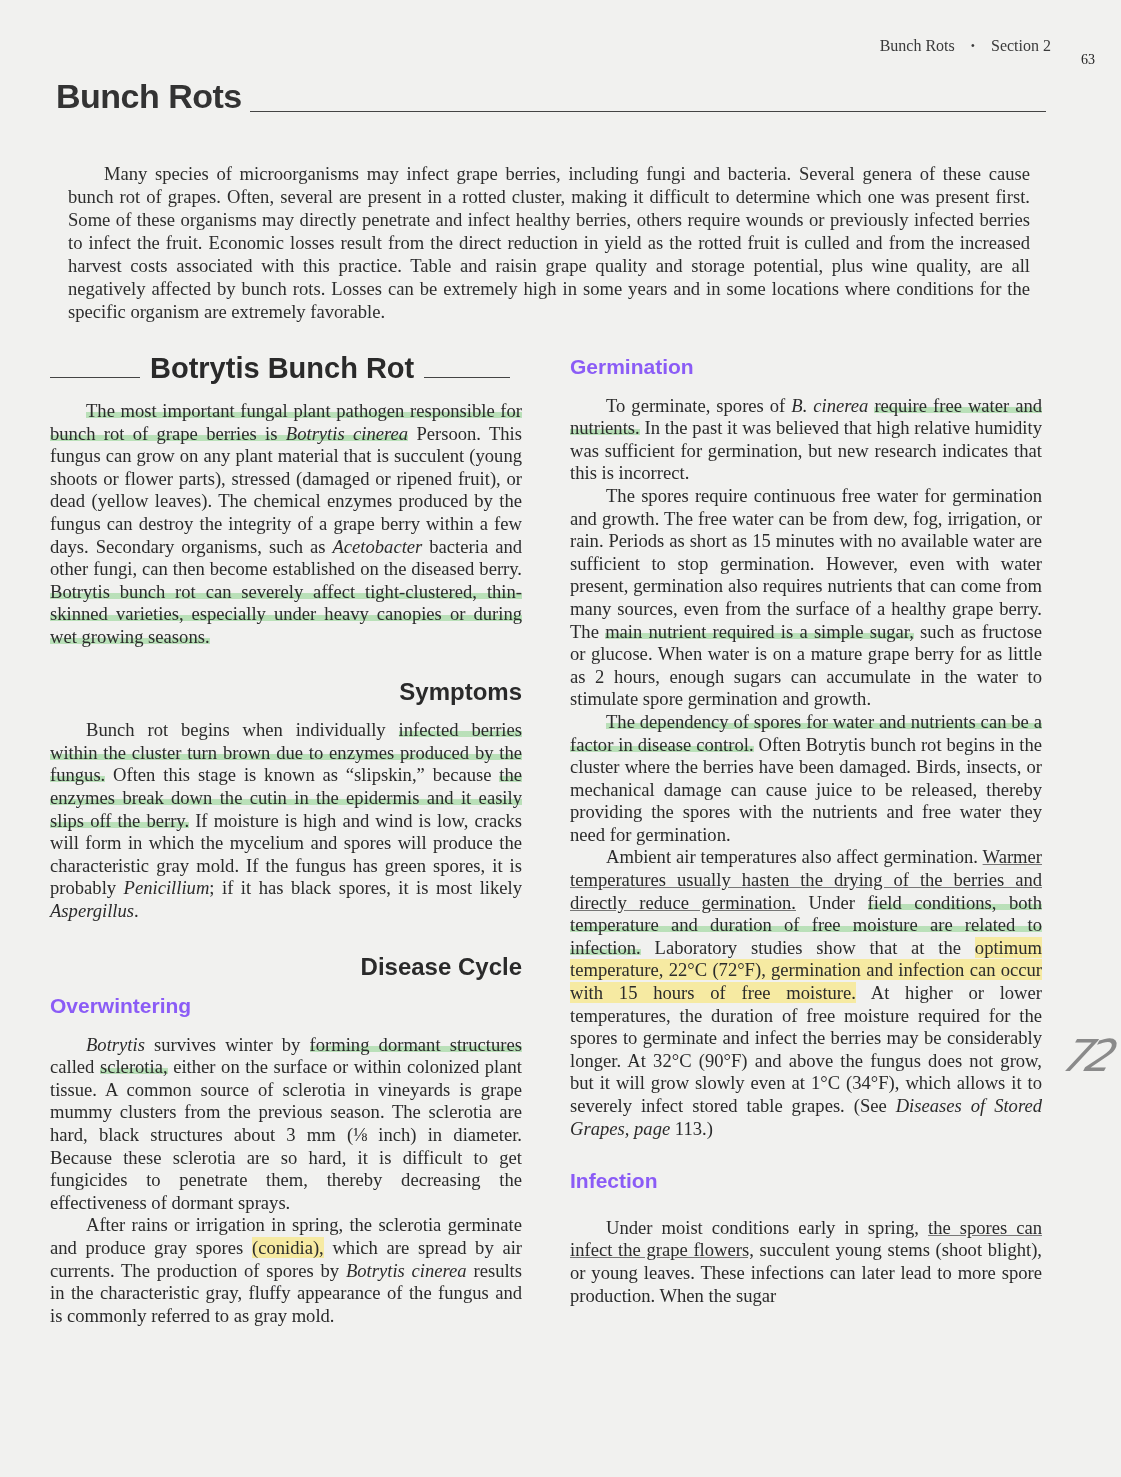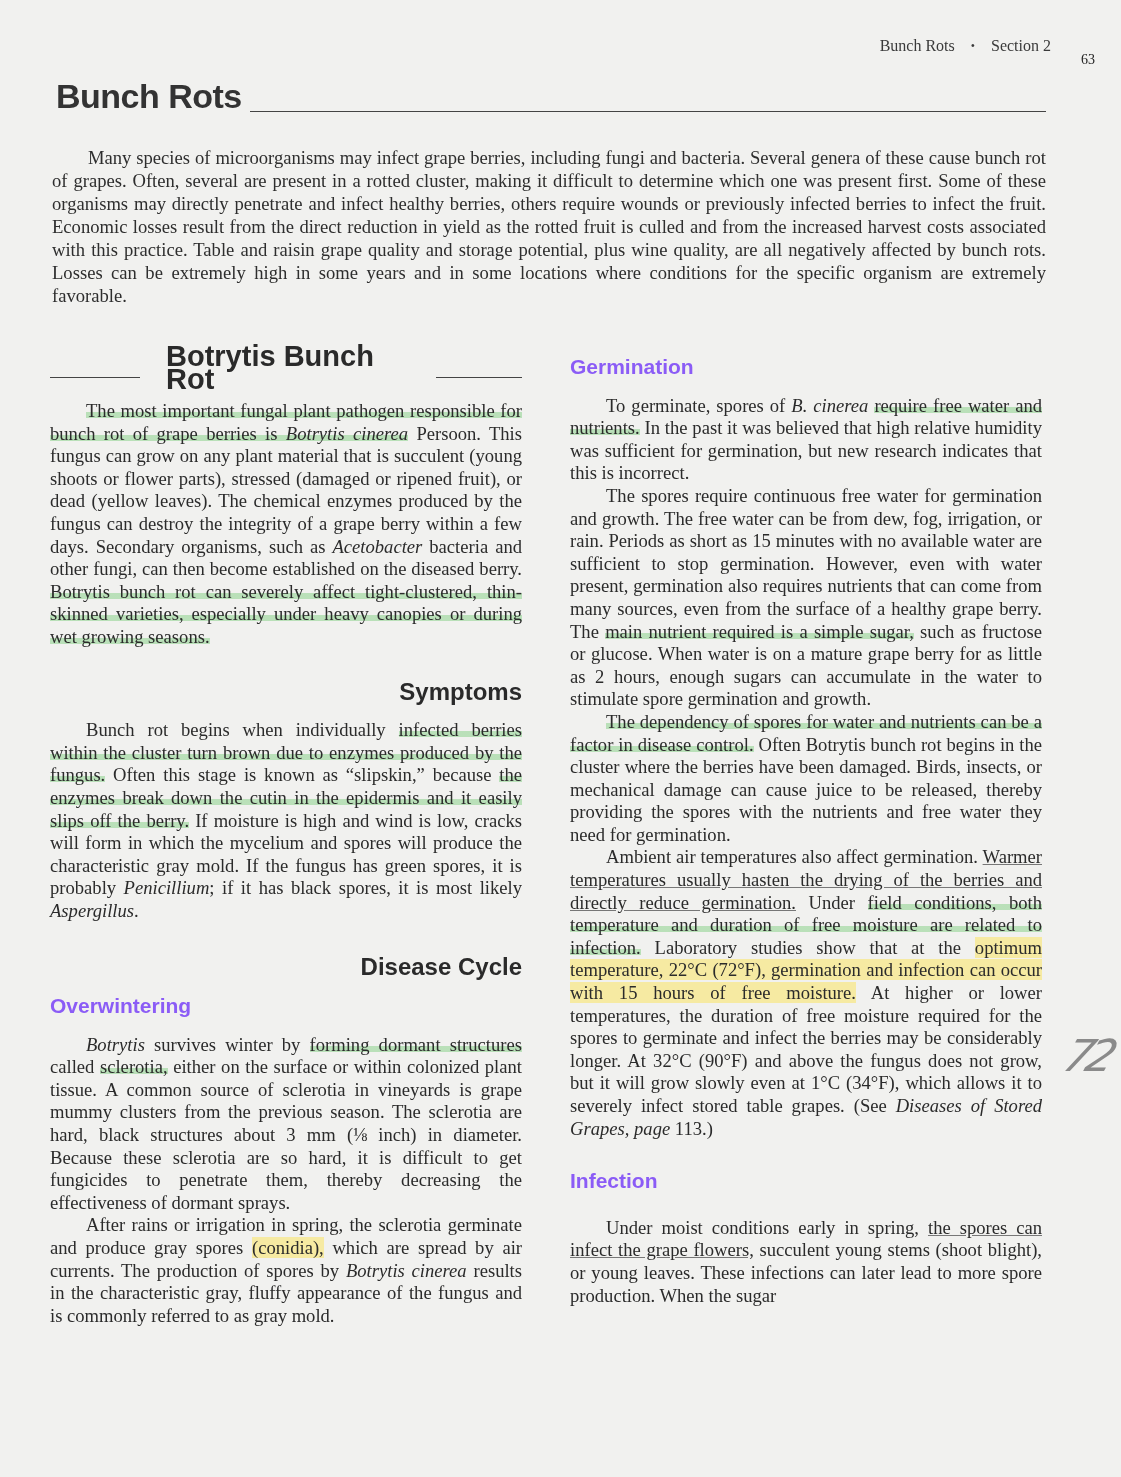--- a/index.html
+++ b/index.html
@@ -22,29 +22,29 @@
   .title-row h1 {
     margin: 0; font-family: "Liberation Sans", "DejaVu Sans", sans-serif;
     font-weight: bold; font-size: 34px; color: #333; letter-spacing: -0.5px; line-height: 40px;
   }
   .title-row .rule { flex: 1; height: 0; border-bottom: 1.5px solid #444; margin-left: 8px; margin-bottom: 4px; }
 
   .intro {
     position: absolute; left: 52px; top: 146px; width: 994px;
     font-size: 18.6px; line-height: 23px; text-align: justify; color: #2e2e2e;
   }
-  .intro p { margin: 0; text-indent: 36px; }
+  .intro p { margin: 16px; text-indent: 36px; }
 
   .col { position: absolute; width: 472px; font-size: 18.6px; line-height: 22.6px; }
   .col-left { left: 50px; top: 348px; }
   .col-right { left: 570px; top: 356px; }
 
   .sec-title {
     display: flex; align-items: center; font-family: "Liberation Sans","DejaVu Sans",sans-serif;
-    font-weight: bold; font-size: 29px; color: #2a2a2a; margin: 0 0 12px 0; height: 40px; gap: 16px;
+    font-weight: bold; font-size: 29px; color: #2a2a2a; margin: 0 0 12px 0; height: 40px;
   }
   .sec-title .line { flex: 1; border-bottom: 1.5px solid #444; margin-top: 18px; }
   .sec-title .line.l { flex: 0 0 90px; margin-right: 10px; }
   .sec-title .line.r { flex: 0 0 86px; margin-left: 10px; }
 
   h2.sub-centered {
     text-align: right; font-family: "Liberation Sans","DejaVu Sans",sans-serif;
     font-weight: bold; font-size: 24px; color: #2a2a2a; margin: 0;
   }
   h3.sub {

